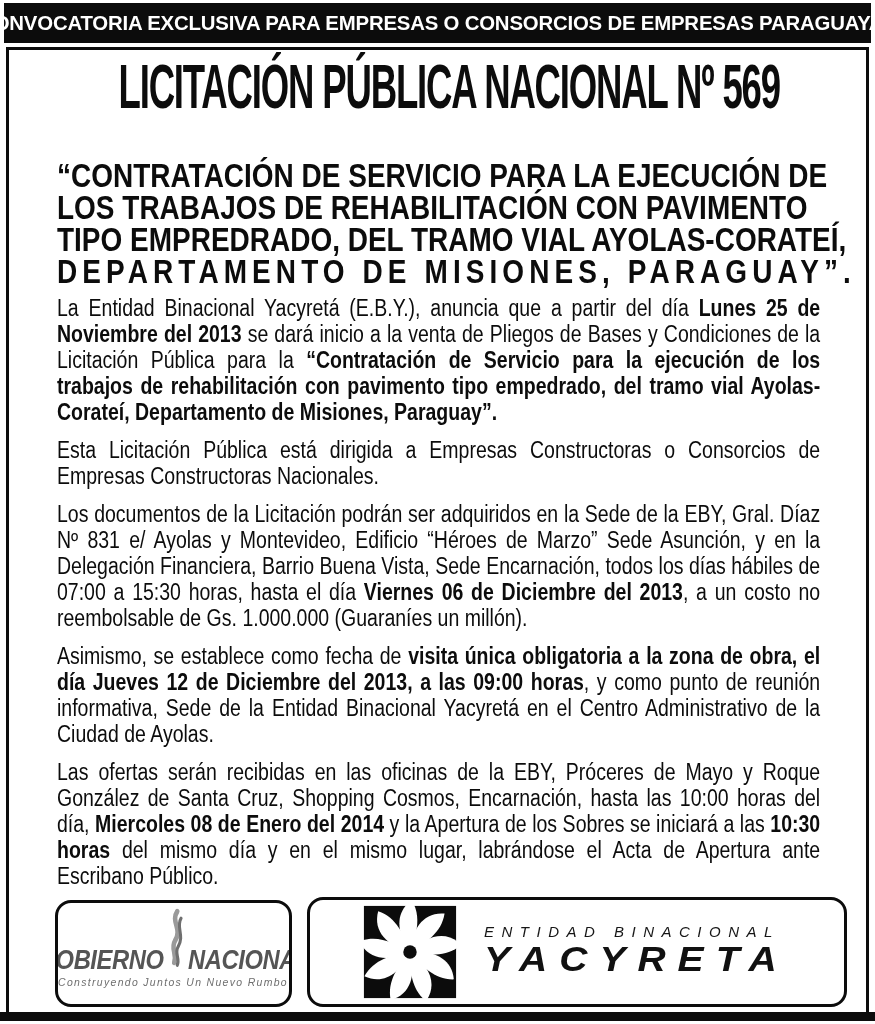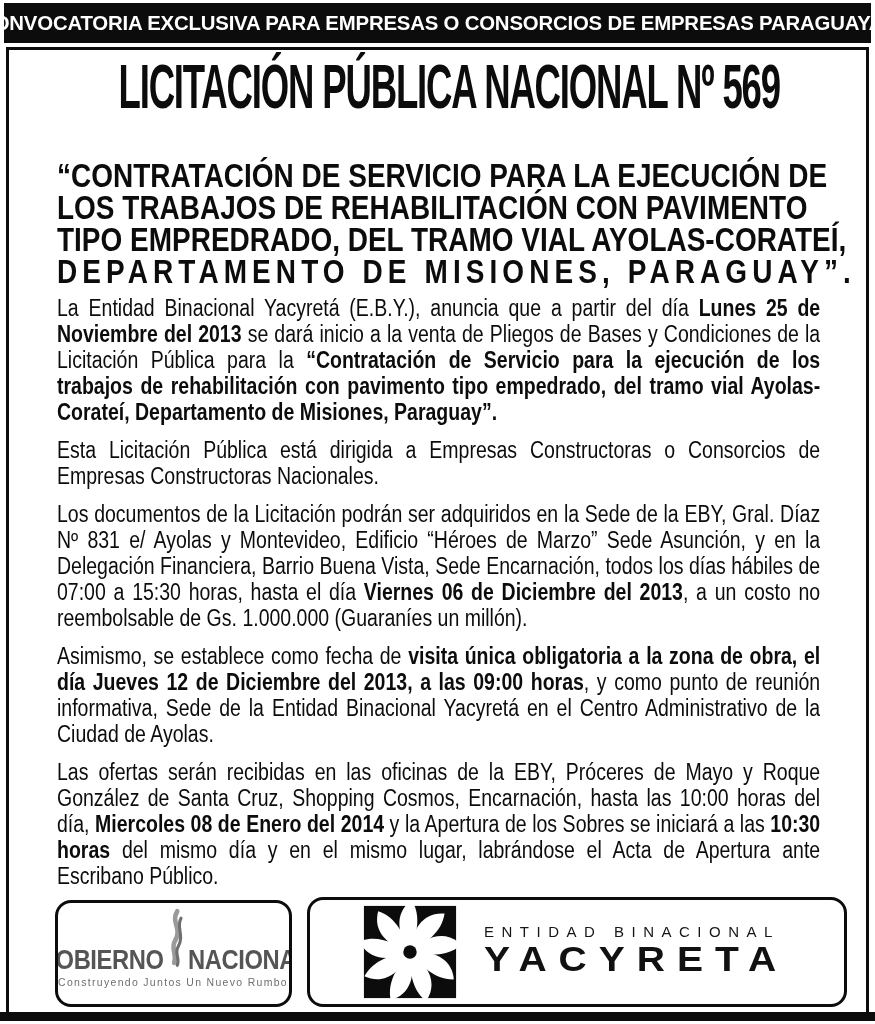--- a/index.html
+++ b/index.html
@@ -53,21 +53,21 @@
   .subject-line{text-align:justify;text-align-last:justify;white-space:nowrap;display:flex;justify-content:space-between;}
   .subject-line.spread{letter-spacing:6px;}
 
   .bodycol{position:absolute;left:48px;top:245px;}
   .bodycol .squeeze{font-size:23px;line-height:26px;}
   .bodycol p{text-align:justify;margin:0 0 12px 0;}
   .b{font-weight:bold;}
 
   
   .logo-box{
-    position:absolute;border:3px solid var(--ink);border-radius:16px;background:#fff;
+    position:absolute;border:3px solid var(--ink);border-radius:16px;background:#fff;font-style:italic;
   }
   .logo-gobierno{left:46px;top:850px;width:237px;height:107px;
     display:flex;flex-direction:column;align-items:center;justify-content:flex-end;
     padding-bottom:16px;overflow:hidden;}
   .gob-row{display:flex;align-items:flex-end;transform:scaleX(0.88);transform-origin:center bottom;}
   .gob-word{font-weight:bold;font-size:27px;line-height:24px;color:var(--logo_gray);letter-spacing:-0.5px;}
   .flame{width:26px;height:72px;margin:-50px 1px -4px 1px;flex:0 0 auto;}
   .gob-tagline{font-size:11px;letter-spacing:1.4px;color:var(--tagline_gray);margin-top:4px;white-space:nowrap;transform:scaleX(0.95);}
 
   .logo-yacyreta{left:298px;top:847px;width:540px;height:110px;

